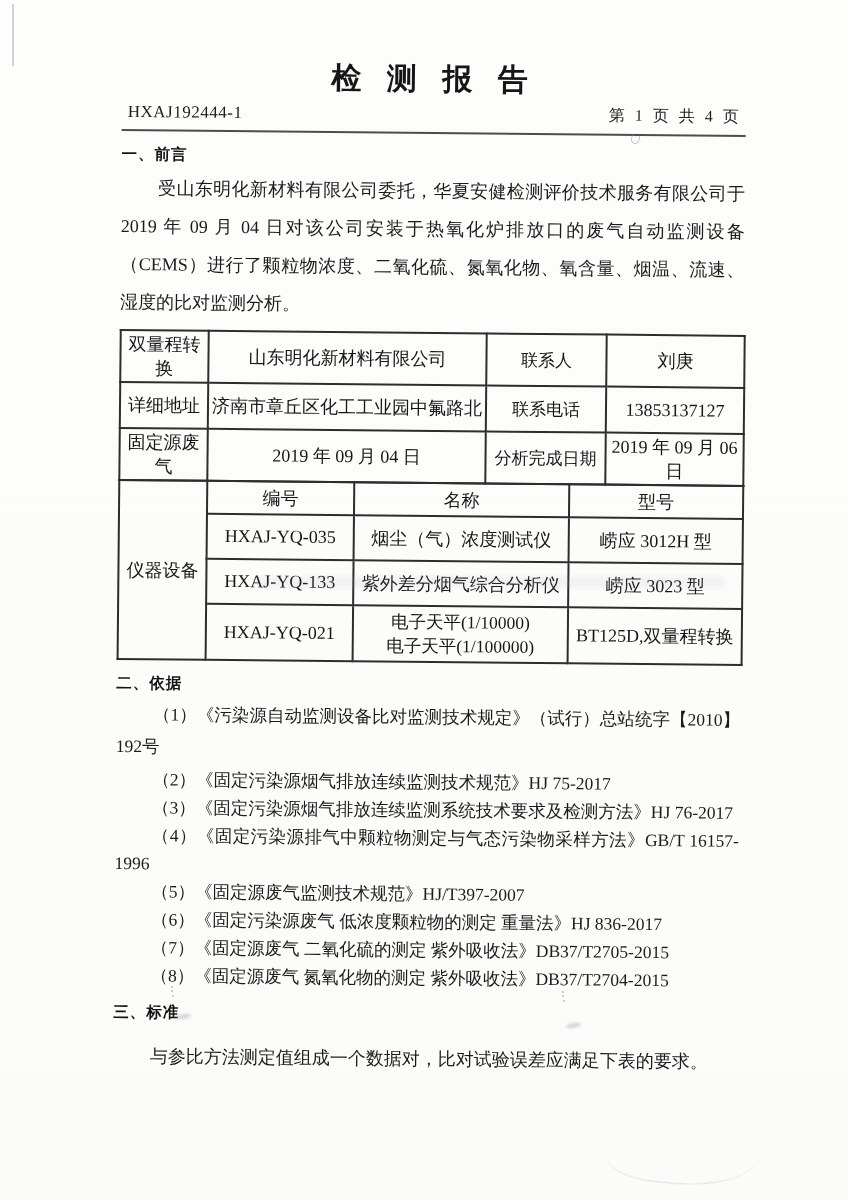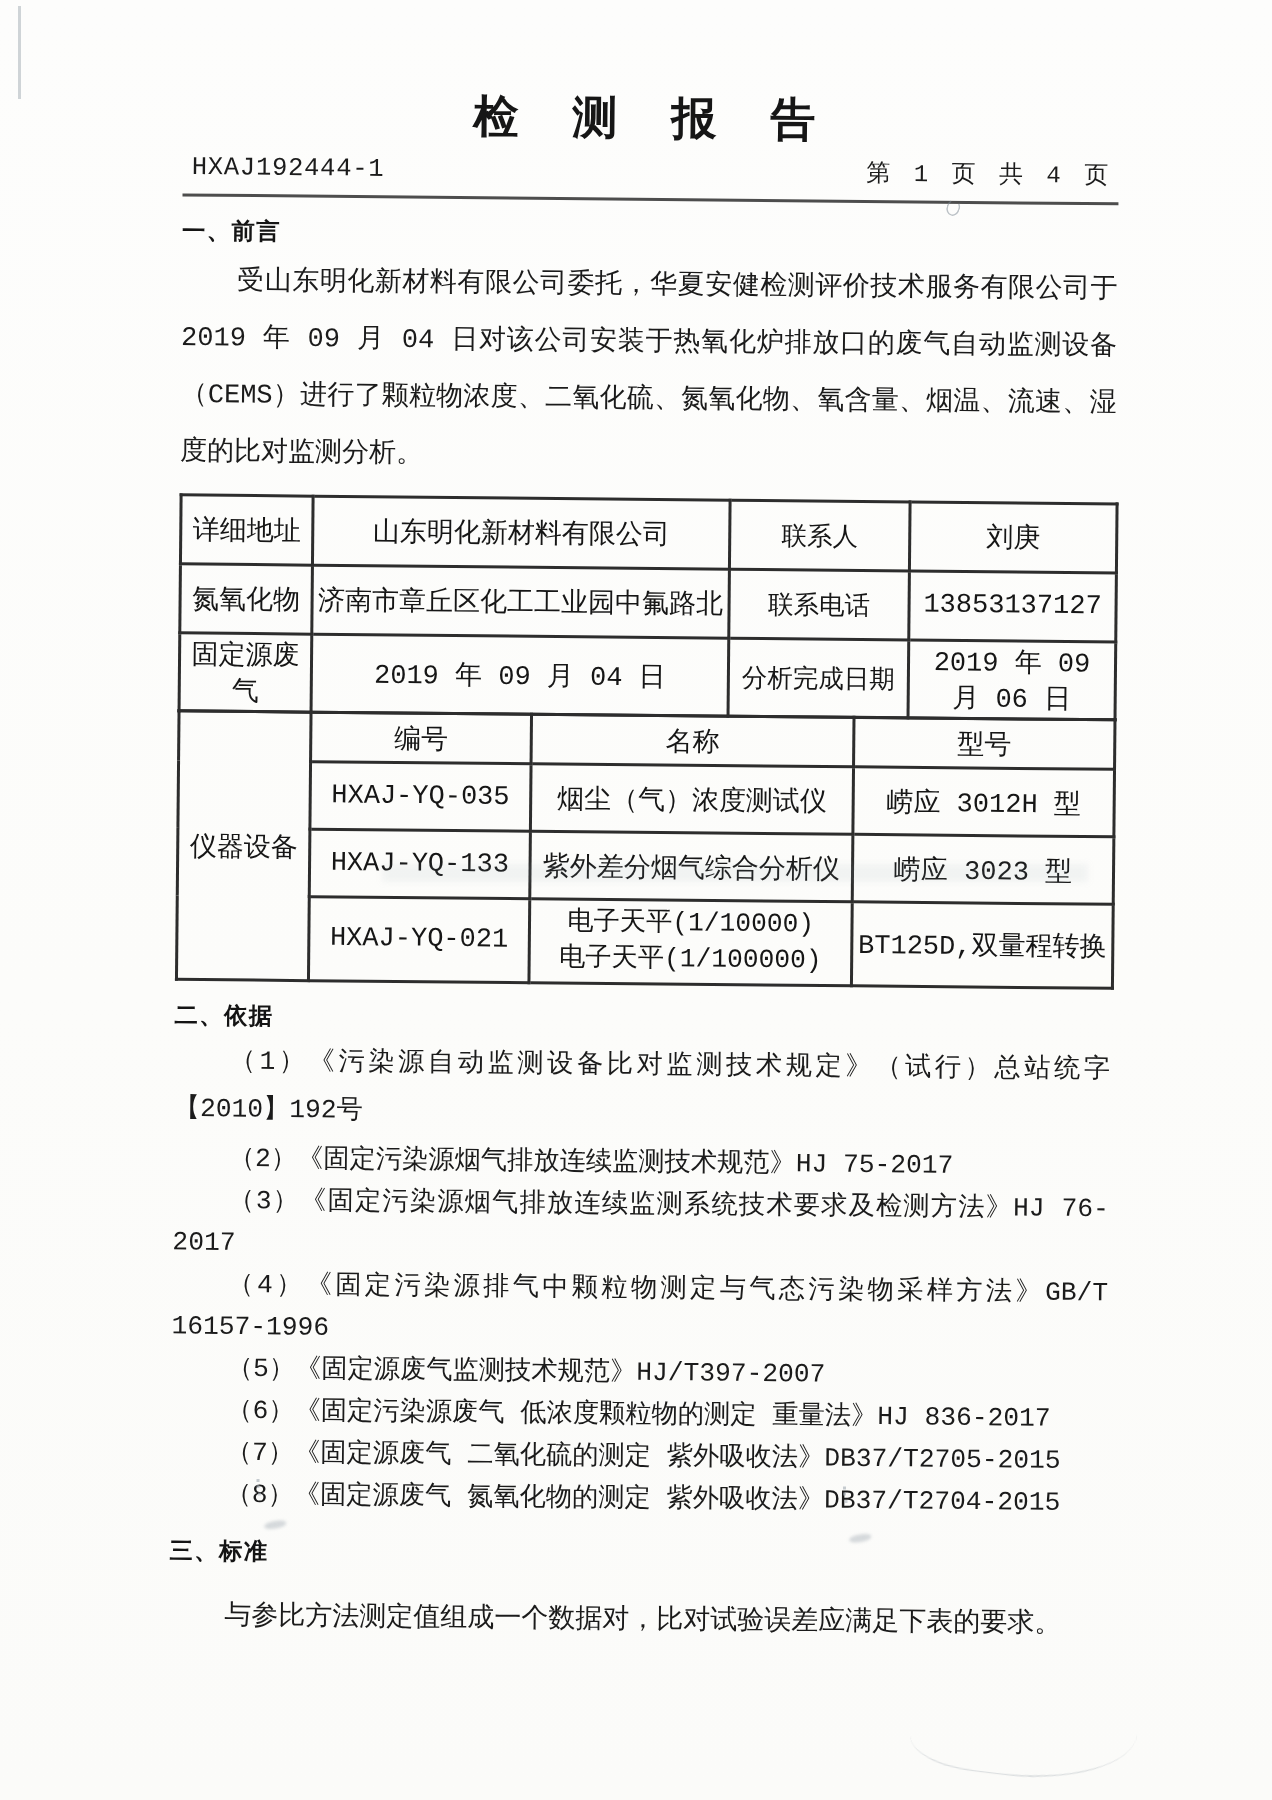--- a/index.html
+++ b/index.html
@@ -5,21 +5,21 @@
   html,body{margin:0;padding:0;}
   body{
     width:848px;height:1200px;
     background:#e9e9e7;
     font-family:"Liberation Serif","DejaVu Serif",serif;
     overflow:hidden;
   }
   .page{
     position:relative;width:848px;height:1200px;
     background:linear-gradient(180deg,#fdfdfc 0%,#fcfcfa 55%,#fbfbf9 100%);
-    color:#1c1c1c;overflow:hidden;font-family:Liberation Mono, monospace;
+    color:#1c1c1c;overflow:hidden;
   }
   
   .scan-edge{position:absolute;left:12px;top:4px;width:2px;height:62px;background:#c7ccd0;opacity:.85;}
   .sheet{
     position:absolute;left:0;top:0;width:848px;
     transform:rotate(0.55deg);transform-origin:130px 95px;
   }
   .content{margin:0 102px 0 122px;width:624px;}
   
   .doc-header{padding-top:56px;}
@@ -96,27 +96,27 @@
 
       <table class="tbl info">
         <colgroup>
             <col style="width:88px">
             <col style="width:278px">
             <col style="width:120px">
             <col style="width:138px">
           </colgroup>
         <tbody>
           <tr>
-            <td>详细地址</td>
+            <td>双量程转换</td>
             <td>山东明化新材料有限公司</td>
             <td class="c3">联系人</td>
             <td>刘庚</td>
           </tr>
           <tr>
-            <td>氮氧化物</td>
+            <td>详细地址</td>
             <td>济南市章丘区化工工业园中氟路北</td>
             <td class="c3">联系电话</td>
             <td>13853137127</td>
           </tr>
           <tr>
             <td>固定源废气</td>
             <td>2019 年 09 月 04 日</td>
             <td class="c3">分析完成日期</td>
             <td>2019 年 09 月 06 日</td>
           </tr>

